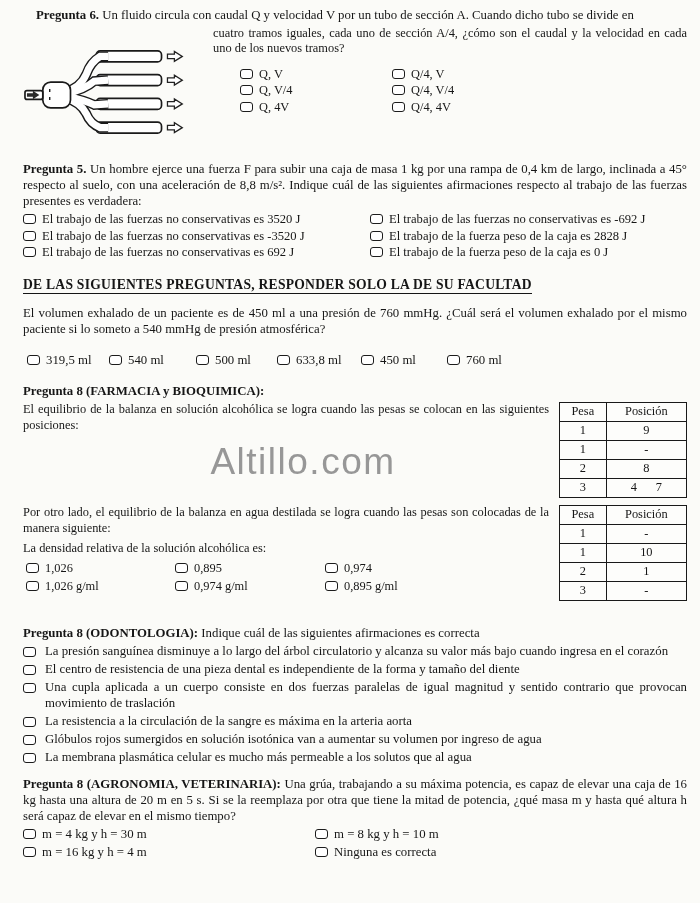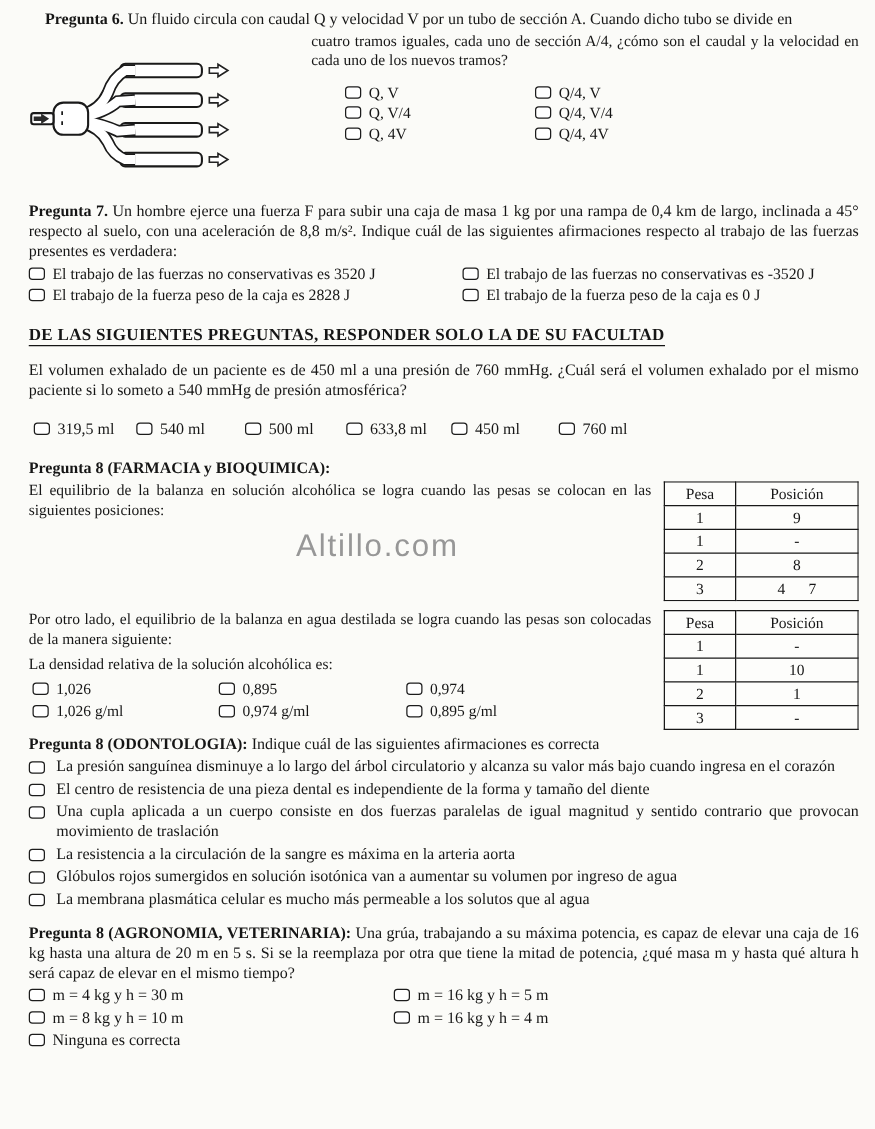--- a/index.html
+++ b/index.html
@@ -19,21 +19,21 @@
   
   .cb {
     display:inline-block; width:13px; height:10px;
     border:1.5px solid #1c1c1c; border-radius:3px;
     background:#fff; vertical-align:-1px; margin-right:6px; flex:none;
   }
   .opt { white-space:nowrap; }
 
   
   .q6-line1 { padding-left:13px; }
-  .q6-flow { display:flex; margin-top:2px;gap:36px; }
+  .q6-flow { display:flex; margin-top:2px; }
   .q6-diagram { width:190px; flex:none; padding-top:16px; }
   .q6-right { flex:1; font-size:12.4px; }
   .q6-opts { display:grid; grid-template-columns:152px auto; row-gap:1px; margin:10px 0 0 27px; }
 
   
   .q7 { margin-top:11px; }
   .q7-opts { display:grid; grid-template-columns:347px auto; row-gap:1px; margin-top:2px; }
   .q7-opts .opt { font-size:12.6px; }
 
   
@@ -44,35 +44,35 @@
   .q8med { margin-top:12px; }
   .q8med .body { margin-top:1px; }
   .med-opts { display:grid; grid-template-columns:82px 87px 81px 84px 86px auto; margin:15px 0 0 4px; }
 
   
   .q8farm { margin-top:15px; }
   .farm-block { overflow:hidden; margin-top:2px; font-size:12.4px; }
   .farm-block.second { margin-top:7px; }
   .farm-table {
     float:right; margin-left:10px; border-collapse:collapse;
-    width:156px; font-size:12.4px; background:#fdfdfb;
+    width:128px; font-size:12.4px; background:#fdfdfb;
   }
   .farm-table th, .farm-table td {
     border:1.6px solid #191919; text-align:center; padding:1px 2px;
     height:19px; white-space:pre; font-weight:normal;
   }
   .watermark {
     color:#979797; font-family:"Liberation Sans","DejaVu Sans",sans-serif;
-    font-size:25px; letter-spacing:1.5px; text-align:center;
+    font-size:37px; letter-spacing:1.5px; text-align:center;
     width:440px; margin:6px 0 2px 60px;
   }
   .farm-opts { display:grid; grid-template-columns:149px 150px 170px; row-gap:3px; margin:4px 0 0 3px; }
 
   
-  .q8odo { margin-top:4px; clear:both; }
+  .q8odo { margin-top:25px; clear:both; }
   .odo-item { display:flex; margin-top:2px; }
   .odo-item .cb { margin-top:3px; margin-right:0; }
   .odo-text { margin-left:9px; }
 
   
   .q8agro { margin-top:11px; }
   .agro-opts { display:grid; grid-template-columns:292px auto; row-gap:2px; margin-top:2px; }
 
   svg .tube { fill:#ffffff; stroke:#1a1a1a; stroke-width:1.7; }
   svg .pipe-b { fill:none; stroke:#1a1a1a; stroke-width:10; }
@@ -125,25 +125,27 @@
           <span class="opt"><span class="cb"></span><span>Q, V/4</span></span>
           <span class="opt"><span class="cb"></span><span>Q/4, V/4</span></span>
           <span class="opt"><span class="cb"></span><span>Q, 4V</span></span>
           <span class="opt"><span class="cb"></span><span>Q/4, 4V</span></span>
         </div>
       </div>
     </div>
   </section>
 
   <section class="q7">
-    <p class="just"><b>Pregunta 7.</b> <span>Un hombre ejerce una fuerza F para subir una caja de masa 1 kg por una rampa de 0,4 km de largo, inclinada a 45° respecto al suelo, con una aceleración de 8,8 m/s². Indique cuál de las siguientes afirmaciones respecto al trabajo de las fuerzas presentes es verdadera:</span></p>
+    <p class="just"><b>Pregunta 5.</b> <span>Un hombre ejerce una fuerza F para subir una caja de masa 1 kg por una rampa de 0,4 km de largo, inclinada a 45° respecto al suelo, con una aceleración de 8,8 m/s². Indique cuál de las siguientes afirmaciones respecto al trabajo de las fuerzas presentes es verdadera:</span></p>
     <div class="q7-opts">
       <span class="opt"><span class="cb"></span><span>El trabajo de las fuerzas no conservativas es 3520 J</span></span>
+      <span class="opt"><span class="cb"></span><span>El trabajo de las fuerzas no conservativas es -692 J</span></span>
       <span class="opt"><span class="cb"></span><span>El trabajo de las fuerzas no conservativas es -3520 J</span></span>
       <span class="opt"><span class="cb"></span><span>El trabajo de la fuerza peso de la caja es 2828 J</span></span>
+      <span class="opt"><span class="cb"></span><span>El trabajo de las fuerzas no conservativas es 692 J</span></span>
       <span class="opt"><span class="cb"></span><span>El trabajo de la fuerza peso de la caja es 0 J</span></span>
     </div>
   </section>
 
   <div class="sec-hdr"><span>DE LAS SIGUIENTES PREGUNTAS, RESPONDER SOLO LA DE SU FACULTAD</span></div>
 
   <section class="q8med">
     <p class="just body">El volumen exhalado de un paciente es de 450 ml a una presión de 760 mmHg. ¿Cuál será el volumen exhalado por el mismo paciente si lo someto a 540 mmHg de presión atmosférica?</p>
     <div class="med-opts">
       <span class="opt"><span class="cb"></span><span>319,5 ml</span></span>
@@ -250,20 +252,19 @@
     <div class="odo-item">
         <span class="cb"></span>
         <div class="odo-text just">La membrana plasmática celular es mucho más permeable a los solutos que al agua</div>
       </div>
   </section>
 
   <section class="q8agro">
     <p class="just"><b>Pregunta 8 (AGRONOMIA, VETERINARIA):</b> <span>Una grúa, trabajando a su máxima potencia, es capaz de elevar una caja de 16 kg hasta una altura de 20 m en 5 s. Si se la reemplaza por otra que tiene la mitad de potencia, ¿qué masa m y hasta qué altura h será capaz de elevar en el mismo tiempo?</span></p>
     <div class="agro-opts">
       <span class="opt"><span class="cb"></span><span>m = 4 kg y h = 30 m</span></span>
-      <span class="opt"><span class="cb"></span><span>m = 16 kg y h = 5 m</span></span>
       <span class="opt"><span class="cb"></span><span>m = 8 kg y h = 10 m</span></span>
       <span class="opt"><span class="cb"></span><span>m = 16 kg y h = 4 m</span></span>
       <span class="opt"><span class="cb"></span><span>Ninguna es correcta</span></span>
     </div>
   </section>
 
 </div>
 
 </body></html>

